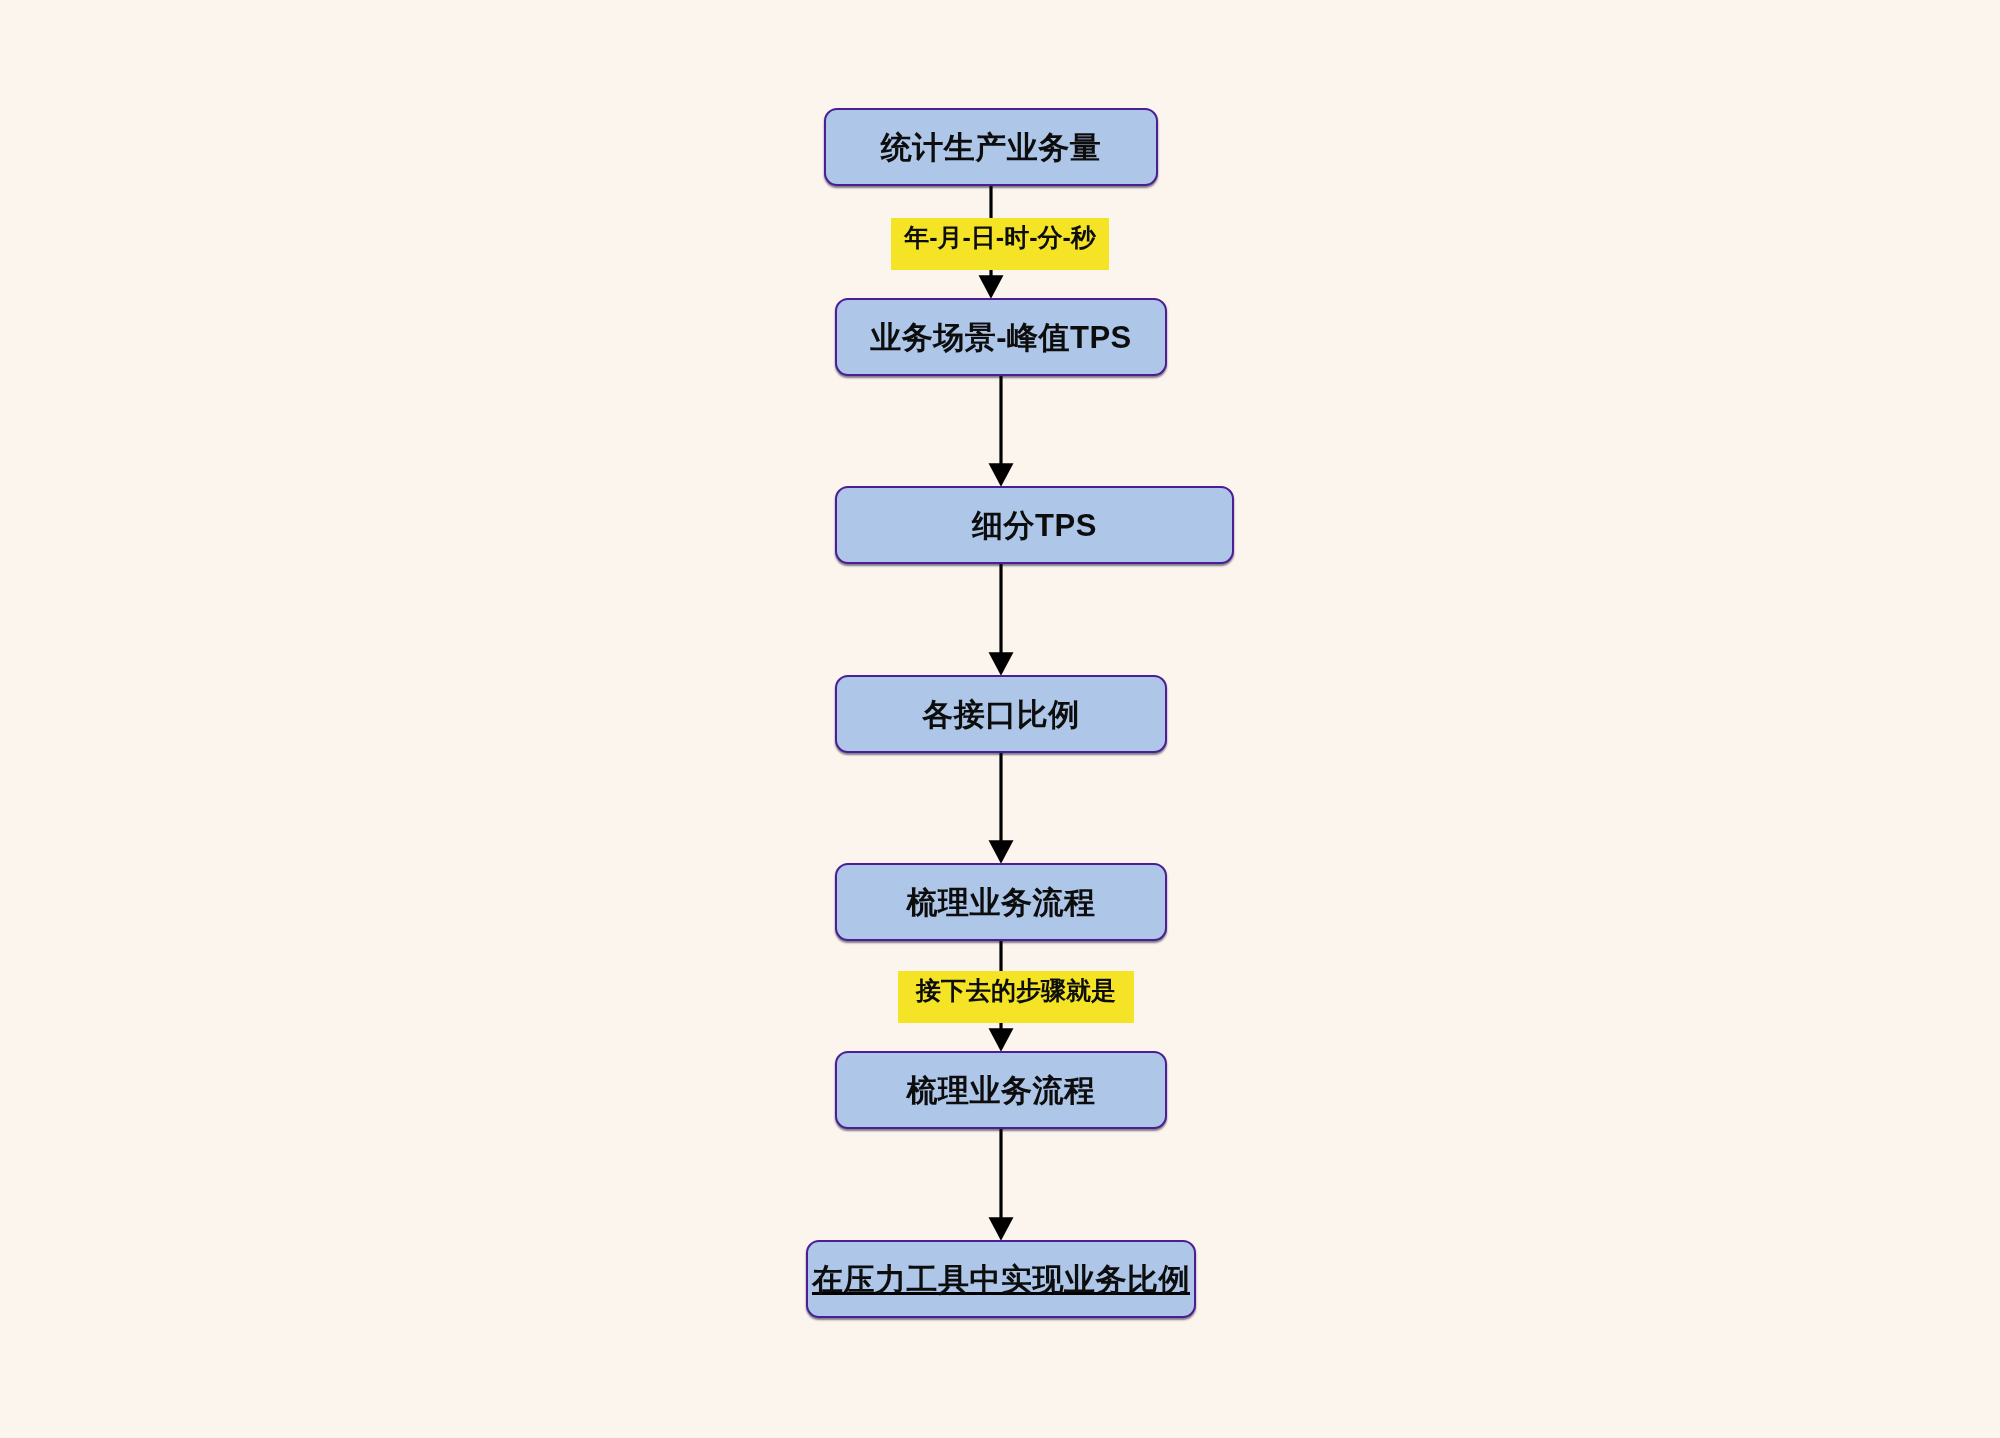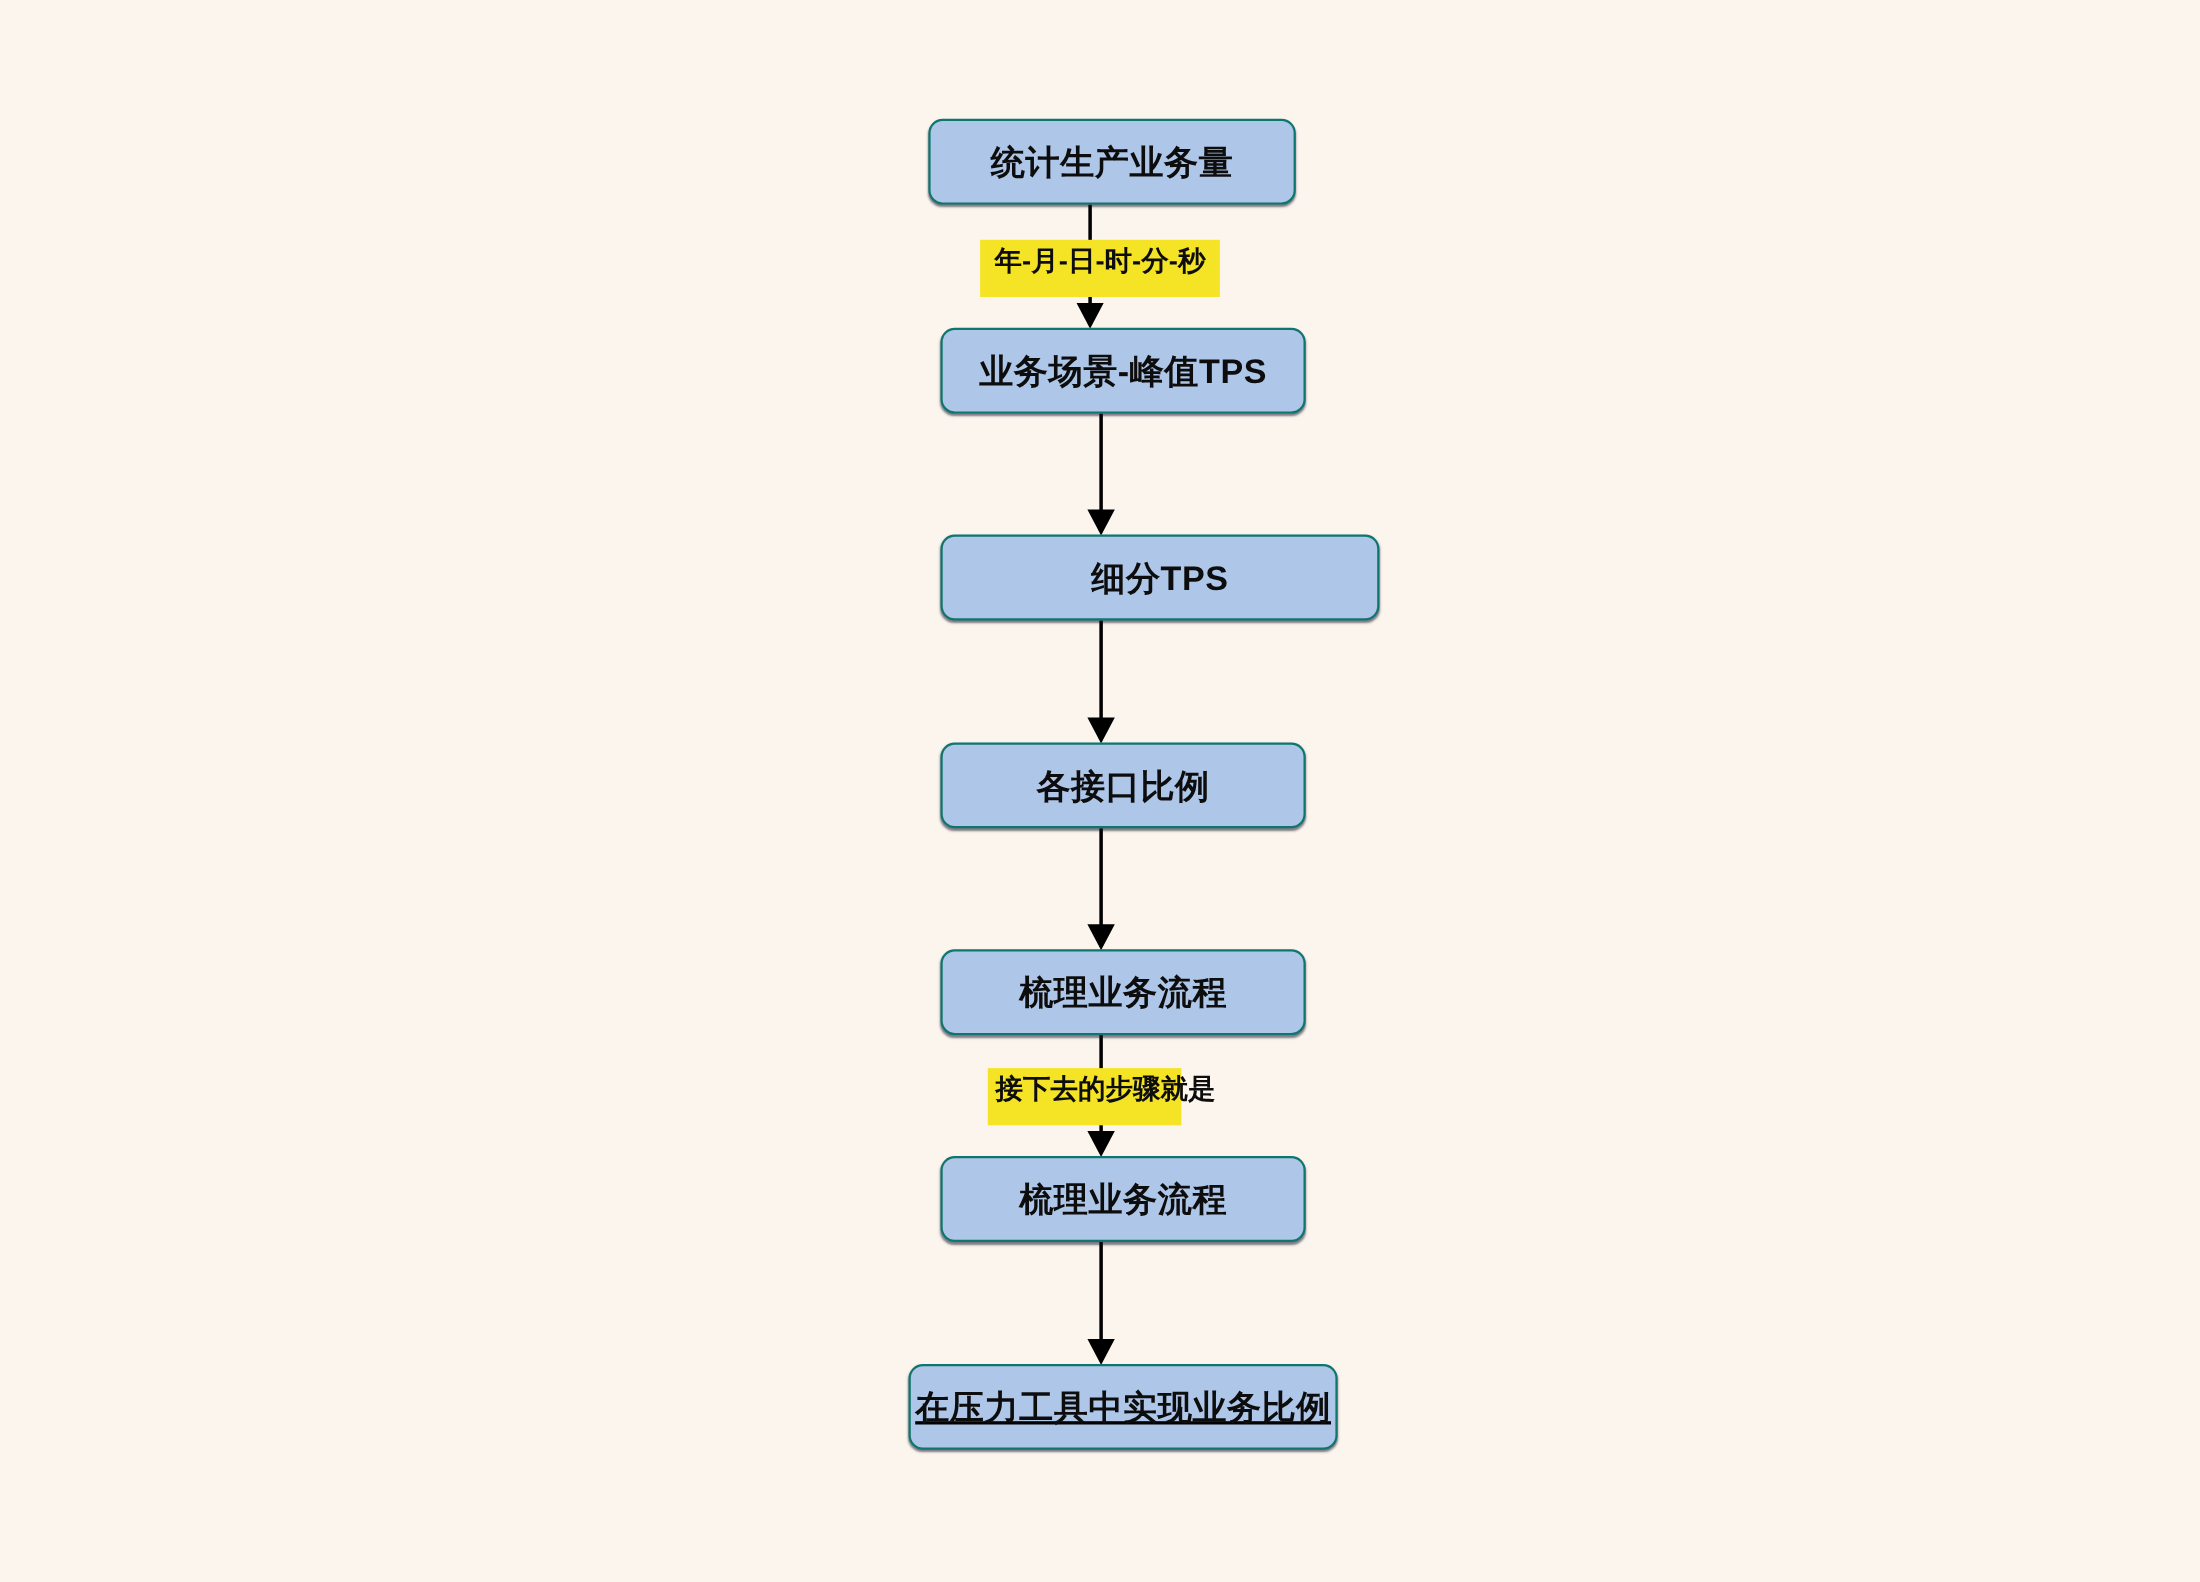--- a/index.html
+++ b/index.html
@@ -25,27 +25,26 @@
     left: 0;
     top: 0;
     width: 2000px;
     height: 1438px;
     pointer-events: none;
   }
   .node {
     position: absolute;
     box-sizing: border-box;
     background: #aec6e8;
-    border: 2px solid #0f766e;
+    border: 2px solid #4c1d95;
     border-radius: 13px;
     display: flex;
     align-items: center;
     justify-content: center;
     box-shadow: 0 2px 2px rgba(20, 20, 40, 0.55);
-    margin-left: 20px;
   }
   .node-label {
     color: #0d0d0d;
     font-size: 31px;
     font-weight: 700;
     letter-spacing: 0.5px;
     line-height: 1;
     white-space: nowrap;
     text-align: center;
   }
@@ -101,16 +100,16 @@
       </div>
       <div class="node" style="left: 835px; top: 1051px; width: 332px; height: 78px;">
         <span class="node-label">梳理业务流程</span>
       </div>
       <div class="node" style="left: 806px; top: 1240px; width: 390px; height: 78px; text-decoration: underline;">
         <span class="node-label">在压力工具中实现业务比例</span>
       </div>
     </div>
   <div id="edge-label-layer">
       <div class="edge-label" style="left: 891px; top: 218px; width: 218px;">年-月-日-时-分-秒</div>
-      <div class="edge-label" style="left: 898px; top: 971px; width: 176px;">接下去的步骤就是</div>
+      <div class="edge-label" style="left: 898px; top: 971px; width: 236px;">接下去的步骤就是</div>
     </div>
 
 </div>
 
 </body></html>

